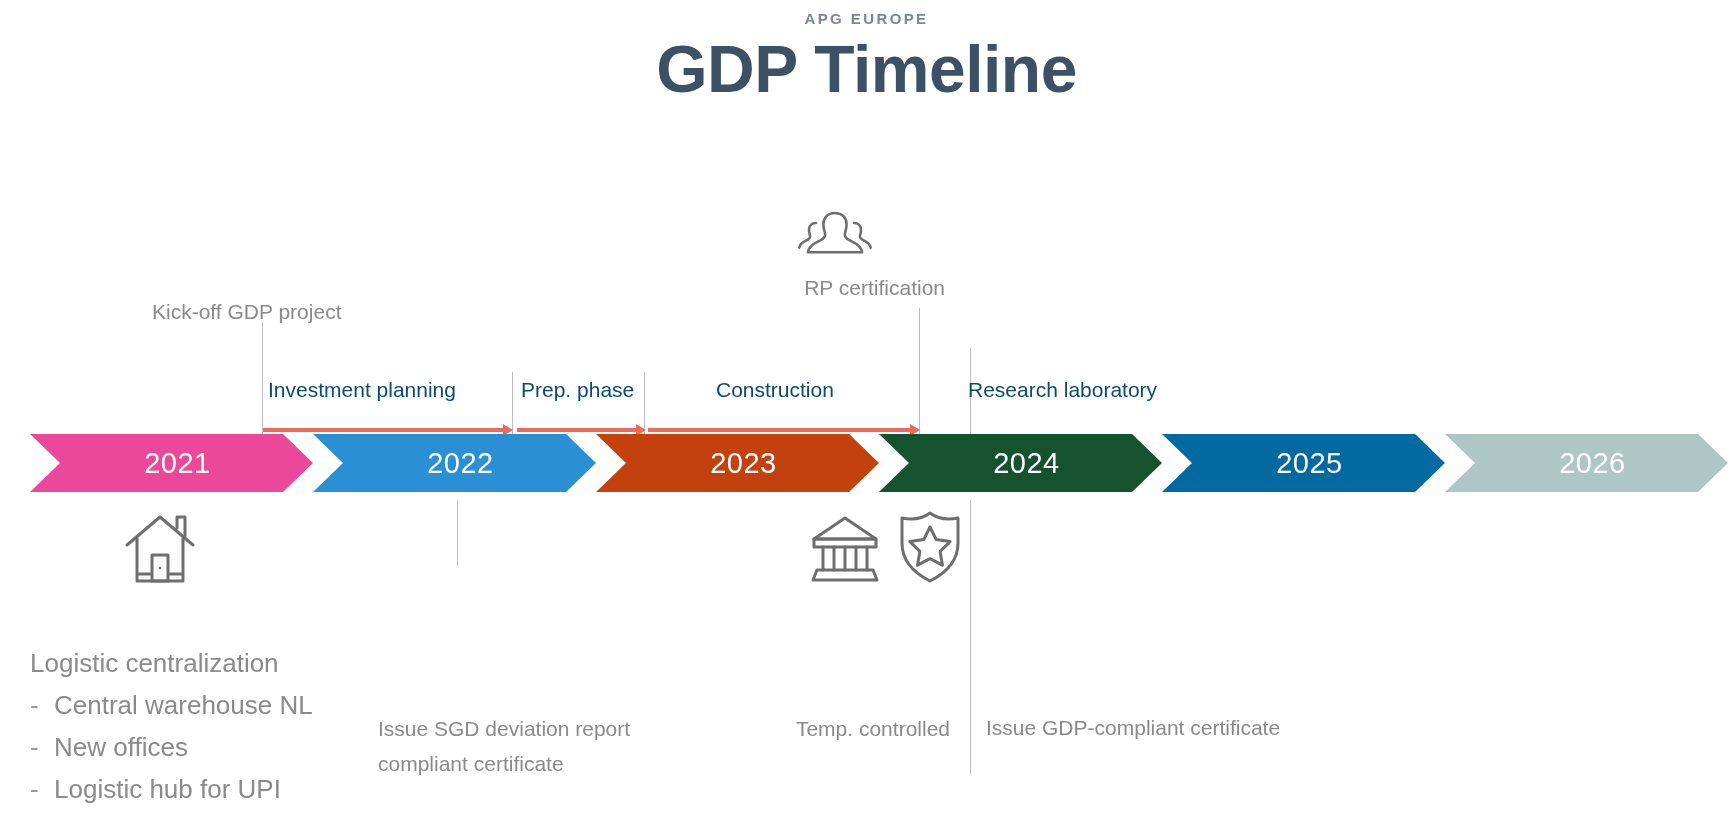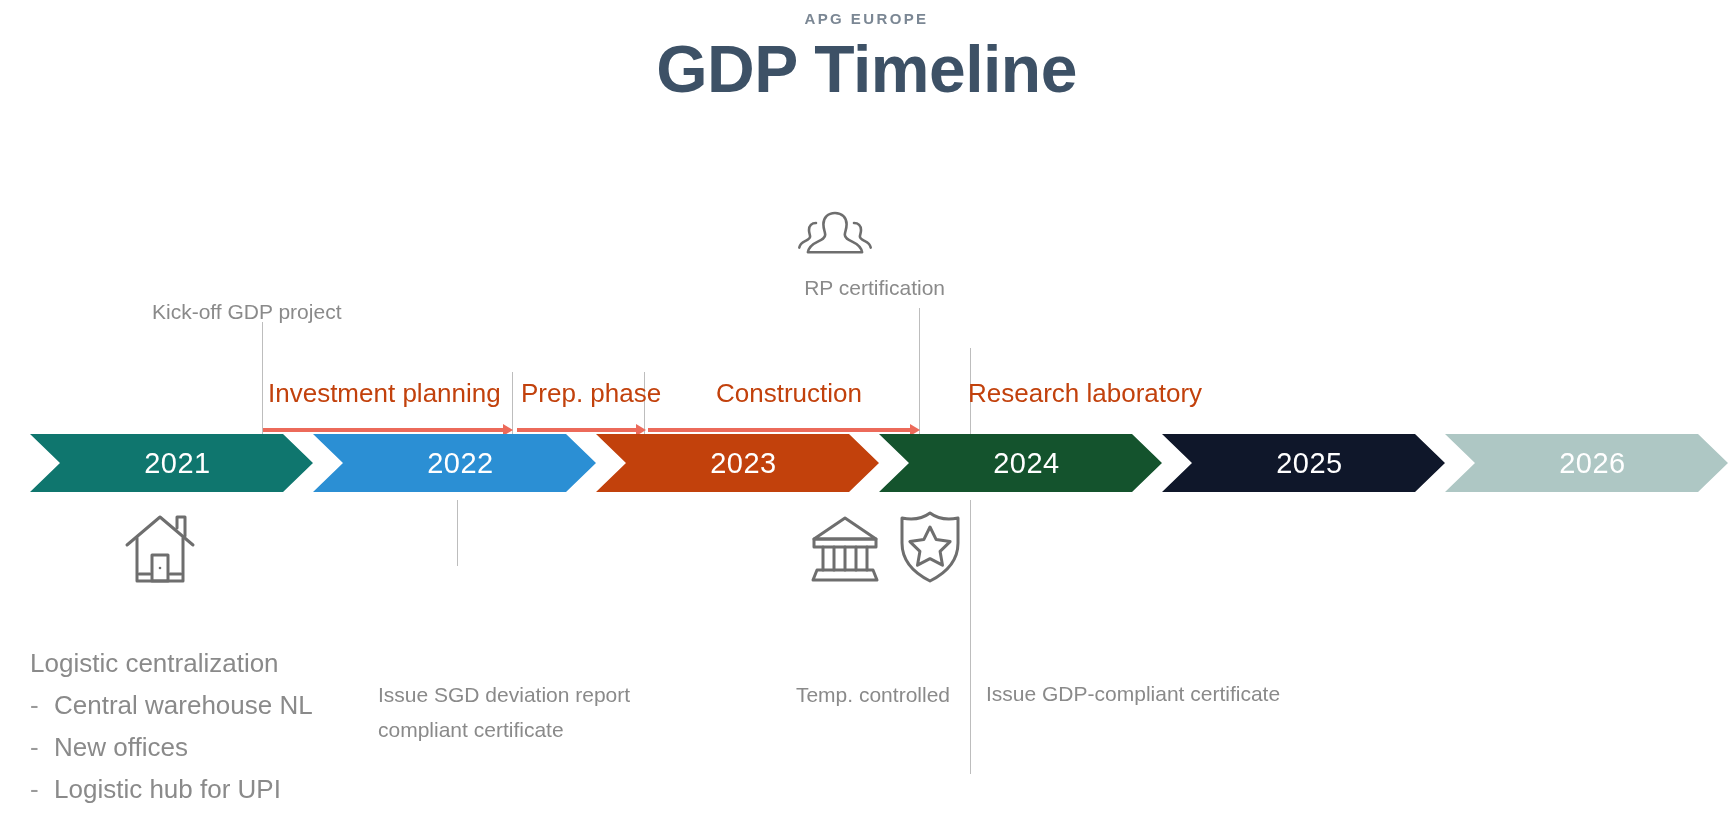--- a/index.html
+++ b/index.html
@@ -67,22 +67,22 @@
   
   .vtick {
     position: absolute;
     width: 1px;
     background: #bdbdbd;
   }
 
   
   .phase-label {
     position: absolute;
-    font-size: 26px;
-    color: #c2410c;
+    font-size: 21px;
+    color: #0c4a6e;
     white-space: nowrap;
   }
 
   
   .rarrow {
     position: absolute;
     height: 12px;
   }
   .rarrow .shaft {
     position: absolute;
@@ -135,20 +135,21 @@
     height: 78px;
     display: flex;
     align-items: center;
     justify-content: center;
   }
   .bot-cap {
     position: absolute;
     font-size: 21px;
     color: #8a8a8a;
     line-height: 1.65;
+    margin-top: 34px;
   }
 
   
   #bullets {
     position: absolute;
     left: 30px;
     top: 642px;
     width: 330px;
     font-size: 26px;
     color: #8a8a8a;
@@ -219,33 +220,33 @@
 <div class="rarrow" style="left:517px; top:424px; width:129px;">
   <div class="shaft" style="width:119px;"></div>
   <div class="head" style="left:119px;"></div>
 </div>
 <div class="rarrow" style="left:648px; top:424px; width:272px;">
   <div class="shaft" style="width:262px;"></div>
   <div class="head" style="left:262px;"></div>
 </div>
 
 <div id="band">
-  <div class="chev first" style="left:0px;    width:283px; background:#0f766e;">
+  <div class="chev first" style="left:0px;    width:283px; background:#ec4899;">
       <span class="yr">2021</span>
     </div>
   <div class="chev" style="left:283px;  width:283px; background:#2b8fd4;">
       <span class="yr">2022</span>
     </div>
   <div class="chev" style="left:566px;  width:283px; background:#c2410c;">
       <span class="yr">2023</span>
     </div>
   <div class="chev" style="left:849px;  width:283px; background:#14532d;">
       <span class="yr">2024</span>
     </div>
-  <div class="chev" style="left:1132px; width:283px; background:#0f172a;">
+  <div class="chev" style="left:1132px; width:283px; background:#0369a1;">
       <span class="yr">2025</span>
     </div>
   <div class="chev" style="left:1415px; width:283px; background:#aec7c4;">
       <span class="yr">2026</span>
     </div>
 </div>
 
 <div class="bot-block" style="left:115px; top:510px; width:90px;">
   <div class="icon-wrap">
     <svg width="74" height="76" viewBox="0 0 74 76">

